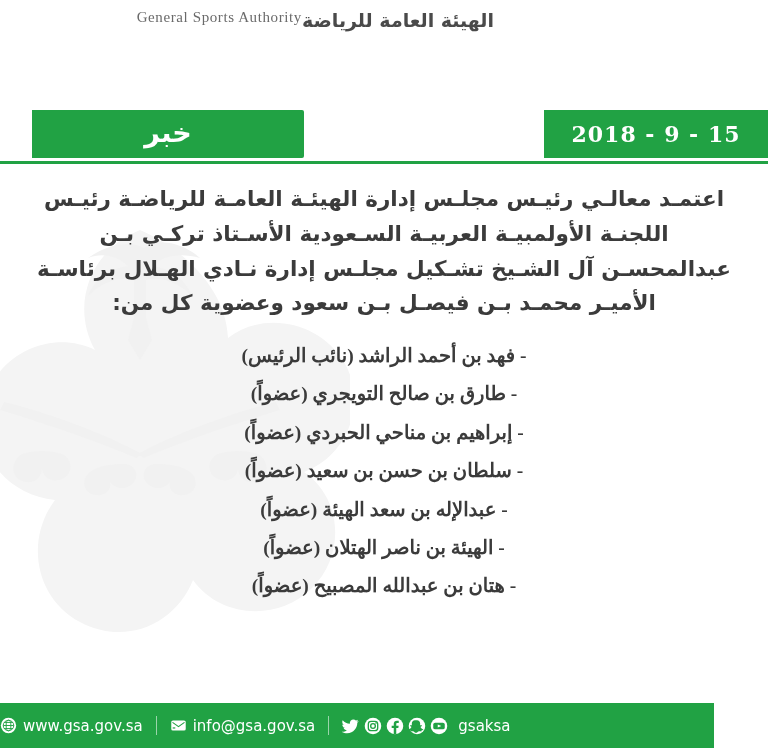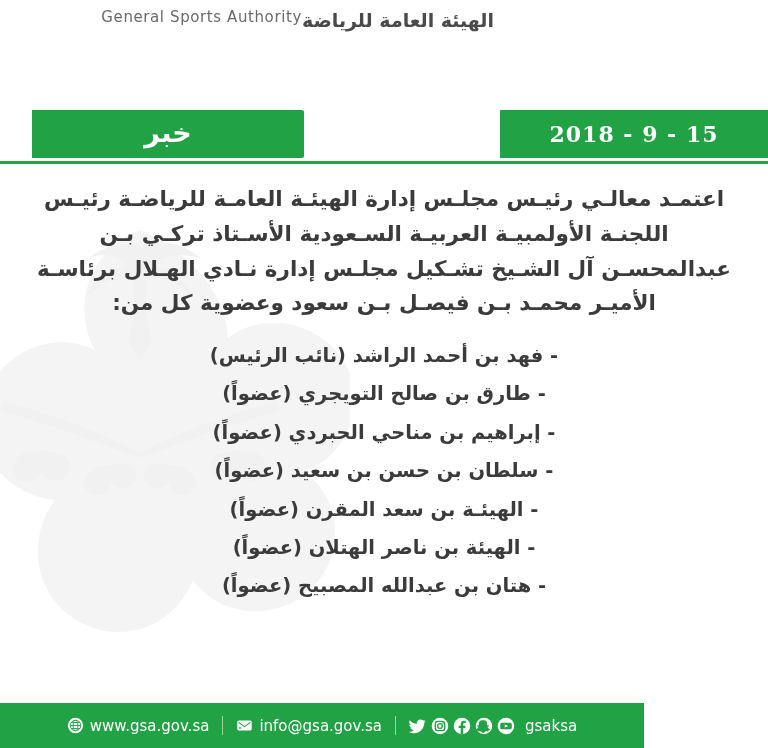--- a/index.html
+++ b/index.html
@@ -54,20 +54,21 @@
     line-height:1.15;
     white-space:nowrap;
   }
   .logo-text-en {
     font-size:15px;
     color:#6a6a6a;
     letter-spacing:0.6px;
     line-height:1.2;
     direction:ltr;
     white-space:nowrap;
+    font-family:Liberation Serif, serif;
   }
 
   
   .banner {
     position:absolute;
     top:110px;
     height:48px;
     background:#21a244;
     display:flex;
     align-items:center;
@@ -83,21 +84,21 @@
   }
   .banner-news .label {
     color:#ffffff;
     font-size:27px;
     font-weight:bold;
     line-height:1;
     padding-bottom:3px;
   }
   .banner-date {
     right:0;
-    width:268px;
+    width:224px;
   }
   .banner-date .label {
     color:#ffffff;
     font-size:22px;
     font-weight:bold;
     font-family:"DejaVu Serif","Liberation Serif",serif;
     direction:ltr;
     letter-spacing:1px;
   }
 
@@ -122,41 +123,41 @@
     font-weight:bold;
     line-height:1.62;
     color:#3b3b3b;
     text-align:center;
     letter-spacing:0;
   }
 
   .members {
     margin-top:15px;
     list-style:none;
+    font-family:Liberation Serif, serif;
   }
   .members li {
     font-size:19.5px;
     font-weight:bold;
     color:#3b3b3b;
     text-align:center;
     line-height:1.1;
     padding:8.5px 0;
     white-space:nowrap;
   }
 
   
   .footer {
     position:absolute;
     left:0; bottom:0;
-    width:644px;
+    width:714px;
     height:45px;
     background:#21a244;
     display:flex;
     align-items:center;
-    justify-content:center;
     z-index:4;
     direction:ltr;
   }
   .footer-inner {
     display:flex;
     align-items:center;
     gap:11px;
     color:#ffffff;
     font-size:15px;
   }
@@ -256,21 +257,21 @@
   </div>
   <div class="banner-rule"></div>
 
   <div class="body">
     <p class="intro">اعتمـد معالـي رئيـس مجلـس إدارة الهيئـة العامـة للرياضـة رئيـس اللجنـة الأولمبيـة العربيـة السـعودية الأسـتاذ تركـي بـن عبدالمحسـن آل الشـيخ تشـكيل مجلـس إدارة نـادي الهـلال برئاسـة الأميـر محمـد بـن فيصـل بـن سعود وعضوية كل من:</p>
     <ul class="members">
       <li>- فهد بن أحمد الراشد (نائب الرئيس)</li>
       <li>- طارق بن صالح التويجري (عضواً)</li>
       <li>- إبراهيم بن مناحي الحبردي (عضواً)</li>
       <li>- سلطان بن حسن بن سعيد (عضواً)</li>
-      <li>- الهيئـة بن سعد المقرن (عضواً)</li>
+      <li>- عبدالإله بن سعد الهيئة (عضواً)</li>
       <li>- الهيئة بن ناصر الهتلان (عضواً)</li>
       <li>- هتان بن عبدالله المصبيح (عضواً)</li>
     </ul>
   </div>
 
   <div class="footer">
     <div class="footer-inner">
 
       <div class="f-item">
         <svg class="f-icon" viewBox="0 0 20 20">

